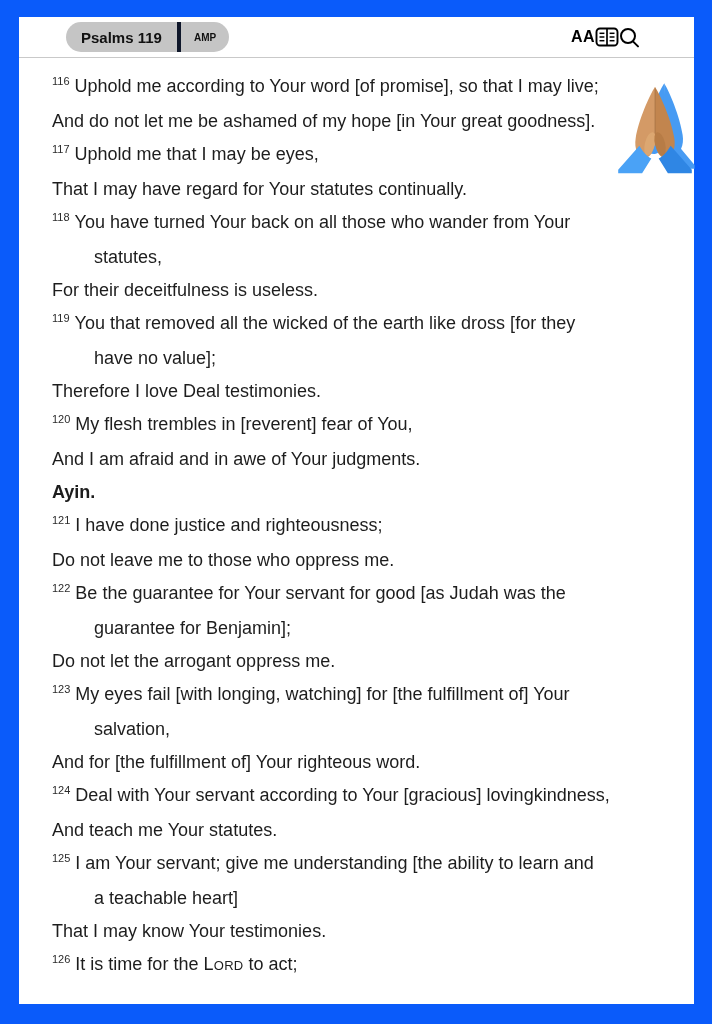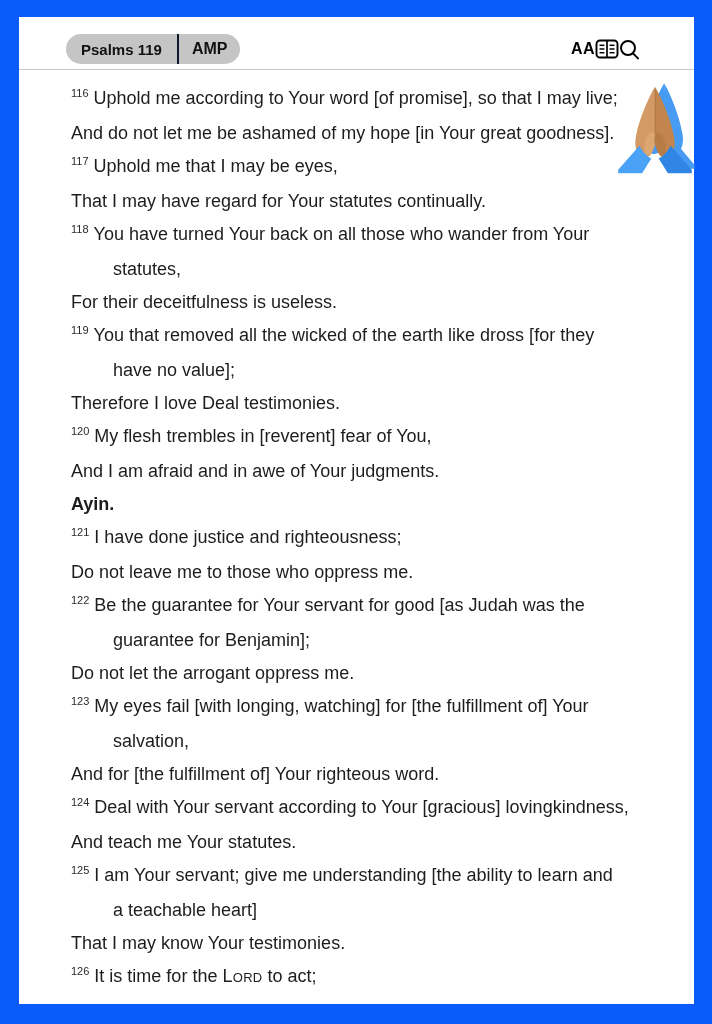--- a/index.html
+++ b/index.html
@@ -8,40 +8,40 @@
     background:#0a5bfa;
     font-family:"Liberation Sans", sans-serif;
   }
   .card{
     position:absolute;left:19px;top:17px;width:675px;height:987px;
     background:#ffffff;
   }
   
   .header{
     height:40px;display:flex;align-items:center;
-    padding:12px 54px 0 47px;
+    padding:0 54px 0 47px;
     border-bottom:1px solid #c9c9c9;
     position:relative;background:#fff;z-index:3;
   }
   .pill{
     display:flex;align-items:stretch;background:#c5c5c5;
     border-radius:18px;overflow:hidden;height:30px;cursor:pointer;
   }
   .pill .seg{
     display:flex;align-items:center;font-weight:700;color:#111;
     padding:0 15px;
   }
   .pill .seg-ref{font-size:15px;}
-  .pill .seg-trans{font-size:16px;border-left:2px solid #0f172a;padding:0 13px;}
+  .pill .seg-trans{font-size:10px;border-left:4px solid #0f172a;padding:0 13px;}
   .header-right{margin-left:auto;display:flex;align-items:center;}
   .aa-btn{font-weight:700;font-size:16px;color:#000;letter-spacing:0.5px;cursor:pointer;}
   .icon-btn{display:flex;align-items:center;cursor:pointer;}
   
   .content{
-    padding:12px 10px 0 52px;
+    padding:12px 10px 0 33px;
     font-size:18px;line-height:33px;color:#1d1d1d;
     position:relative;z-index:1;
   }
   .line{white-space:nowrap;}
   .line.indent{padding-left:42px;}
   .line.b{font-weight:700;}
   .vnum{
     font-size:11px;position:relative;top:-7px;margin-right:5px;
     color:#2a2a2a;letter-spacing:0;
   }

